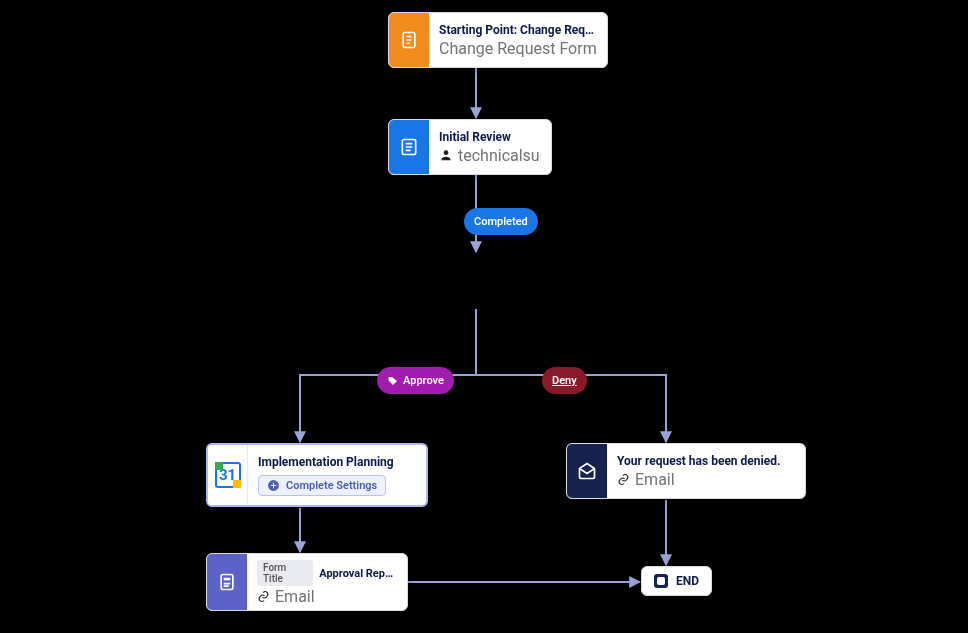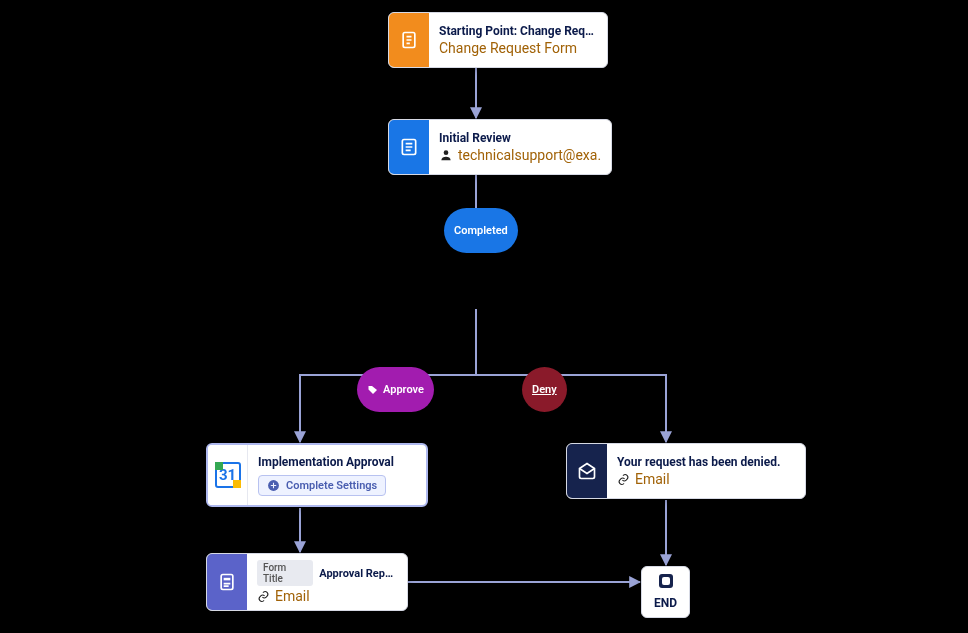--- a/index.html
+++ b/index.html
@@ -37,43 +37,44 @@
     display:flex; flex-direction:column; justify-content:center;
     gap:2px;
   }
   .node .title {
     font-size: 12px;
     font-weight: 700;
     color: #0b1a4a;
     white-space: nowrap; overflow:hidden; text-overflow:ellipsis;
   }
   .node .sub {
-    font-size: 14px;
-    color: #a16207;
+    font-size: 16px;
+    color: #737373;
     white-space: nowrap; overflow:hidden; text-overflow:ellipsis;
     display:flex; align-items:center; gap:5px;text-align:right;
   }
   .sub .mini-icon { flex:0 0 auto; display:inline-flex; }
 
   .icon-orange { background:#f28c1d; }
   .icon-blue   { background:#1976e6; }
   .icon-green  { background:#0d8f6b; }
   .icon-gcal   { background:#ffffff; border-right:1px solid #e6e8f0; }
   .icon-navy   { background:#16234d; }
   .icon-purple { background:#5b63c9; }
 
   .badge {
     position:absolute;
     font-size: 11px;
     font-weight:600;
     color:#fff;
     border-radius: 999px;
-    padding: 16px 10px;
+    padding: 7px 10px;
     display:flex; align-items:center; gap:4px;
     white-space:nowrap;
+    margin-left:20px;
   }
   .badge-blue  { background:#1976e6; }
   .badge-navy  { background:#a21caf; }
   .badge-red   { background:#8a1a2a; }
 
   .complete-settings {
     display:flex; align-items:center; gap:6px;
     border:1px solid #b8c2f0;
     background:#eef2ff;
     color:#4a5eb0;
@@ -89,21 +90,20 @@
     padding:2px 6px; border-radius:3px; display:inline-block;
   }
   .row { display:flex; align-items:center; gap:6px; }
 
   
   .end-node {
     position:absolute; background:#fff; border:1px solid #d6d9e4; border-radius:6px;
     display:flex; align-items:center; gap:8px; padding:7px 12px;
     font-size:12px; font-weight:700; color:#0b1a4a;
     box-shadow: 0 2px 6px rgba(0,0,0,.25);
-    flex-direction: column;
   }
   .end-node .sq { width:14px; height:14px; border-radius:3px; background:#16234d; display:inline-block; position:relative; }
   .end-node .sq::after { content:""; position:absolute; inset:3px; background:#fff; border-radius:2px; }
 
   
   .gcal {
     width:26px; height:26px; position:relative;
     background:#fff; border:2px solid #1a73e8; border-radius:3px;
     display:flex; align-items:center; justify-content:center;
     font-size:15px; font-weight:700; color:#1a73e8;
@@ -147,21 +147,21 @@
           <line x1="9" y1="12" x2="15" y2="12"></line>
           <line x1="9" y1="16" x2="13" y2="16"></line>
       </svg>
     </div>
     <div class="body">
       <div class="title">Starting Point: Change Requ...</div>
       <div class="sub">Change Request Form</div>
     </div>
   </div>
 
-  <div class="node" style="left:388px; top:119px; width:224px; height:56px;">
+  <div class="node" style="left:388px; top:119px; width:164px; height:56px;">
     <div class="icon-col icon-blue">
       <svg width="20" height="20" viewBox="0 0 24 24" fill="none" stroke="white" stroke-width="2">
         <rect x="4" y="3" width="16" height="18" rx="2"></rect>
           <line x1="8" y1="8" x2="16" y2="8"></line>
           <line x1="8" y1="12" x2="16" y2="12"></line>
           <line x1="8" y1="16" x2="14" y2="16"></line>
       </svg>
     </div>
     <div class="body">
       <div class="title">Initial Review</div>
@@ -187,21 +187,21 @@
     <span>Approve</span>
   </div>
 
   <div class="badge badge-red" style="left:522px; top:367px;text-decoration:underline;">Deny</div>
 
   <div class="node" style="left:206px; top:443px; width:222px; height:64px; border:2px solid #aeb8ee;">
     <div class="icon-col icon-gcal">
       <div class="gcal">31</div>
     </div>
     <div class="body">
-      <div class="title">Implementation Approval</div>
+      <div class="title">Implementation Planning</div>
       <div class="complete-settings">
         <svg width="13" height="13" viewBox="0 0 24 24" fill="#4a5eb0">
             <circle cx="12" cy="12" r="10" fill="#4a5eb0"></circle>
             <path d="M12 7v10M7 12h10" stroke="#eef2ff" stroke-width="2"></path>
           </svg>
         <span>Complete Settings</span>
       </div>
     </div>
   </div>
 

